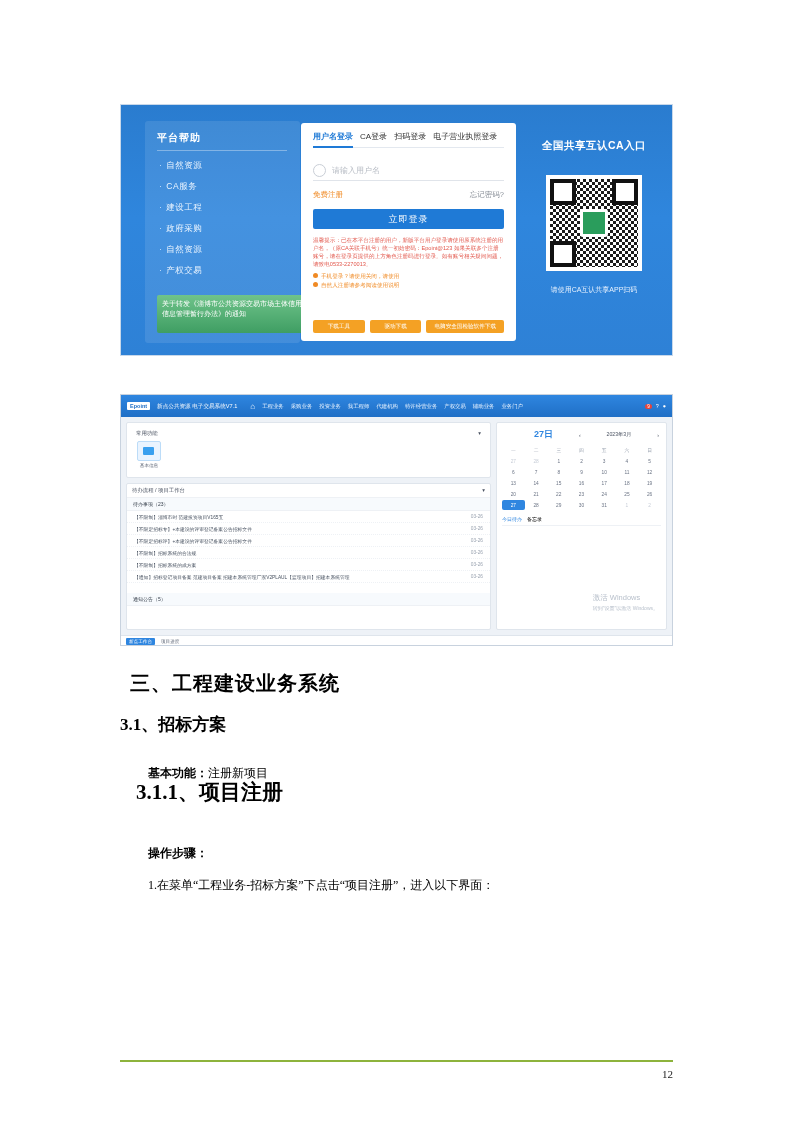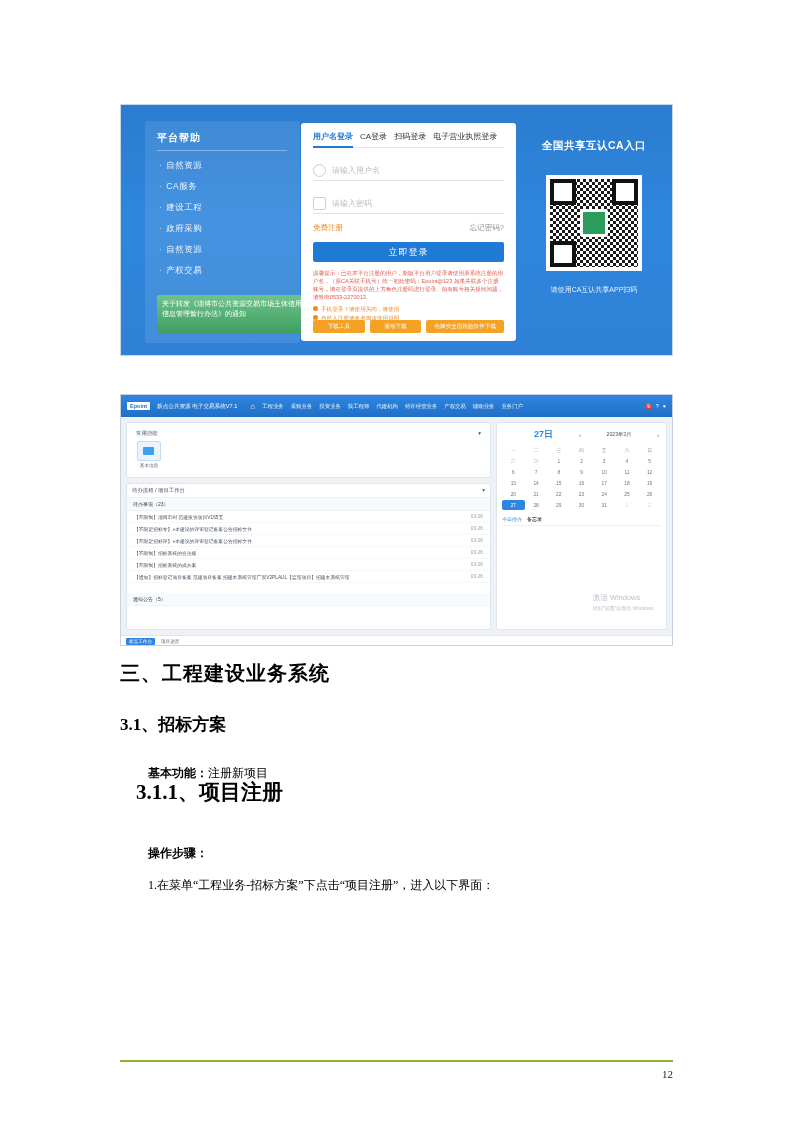--- a/index.html
+++ b/index.html
@@ -470,21 +470,21 @@
     color: #fff;
     padding: 1px 3px;
     border-radius: 1px;
   }
 
   
   h1.doc-h1 {
     position: absolute;
     left: 120px;
     top: 660px;
-    margin: 0;
+    margin: 10px;
     font-size: 20px;
     font-family: "Liberation Serif", serif;
     font-weight: bold;
     letter-spacing: 1px;
   }
   h2.doc-h2 {
     position: absolute;
     left: 120px;
     margin: 0;
     font-size: 17px;
@@ -547,24 +547,20 @@
     <div class="s1-card">
       <div class="s1-tabs">
         <span class="tab active">用户名登录</span>
         <span class="tab">CA登录</span>
         <span class="tab">扫码登录</span>
         <span class="tab">电子营业执照登录</span>
       </div>
       <div class="s1-input">
         <span class="s1-ico"></span>
         <span>请输入用户名</span>
-      </div>
-      <div class="s1-input">
-        <span class="s1-ico lock"></span>
-        <span>请输入密码</span>
       </div>
       <div class="s1-links">
         <span>免费注册</span>
         <span class="right">忘记密码?</span>
       </div>
       <div class="s1-loginbtn">立即登录</div>
       <div class="s1-warn">温馨提示：已在本平台注册的用户，新版平台用户登录请使用原系统注册的用户名，（原CA关联手机号）统一初始密码：Epoint@123 如果关联多个注册账号，请在登录页提供的上方角色注册码进行登录。如有账号相关疑问问题，请致电0533-2270013。</div>
       <div class="s1-sublinks">
         <div><span class="dot"></span><span>手机登录？请使用关闭，请使用</span></div>
         <div><span class="dot"></span><span>自然人注册请参考阅读使用说明</span></div>

